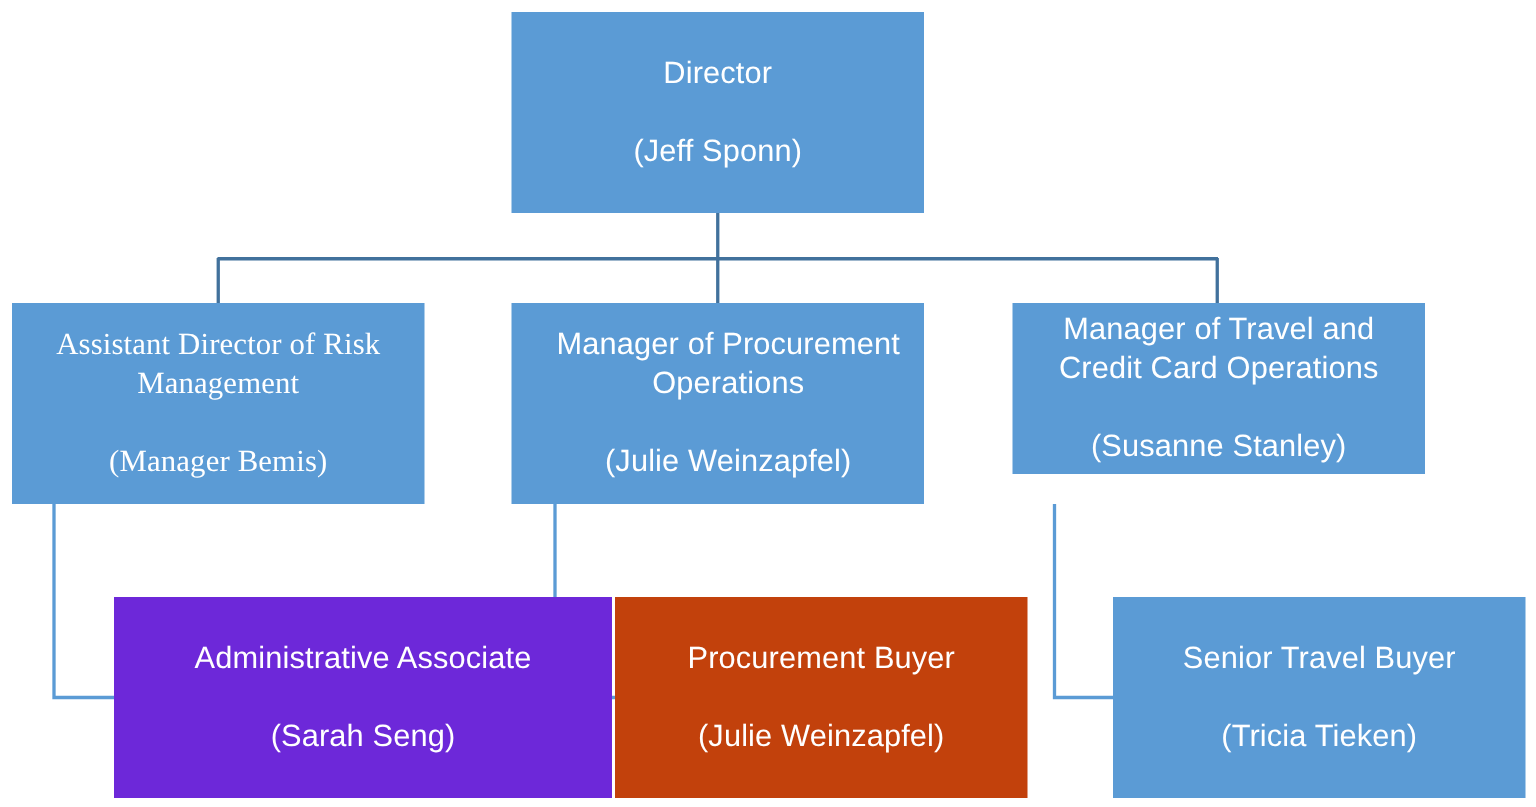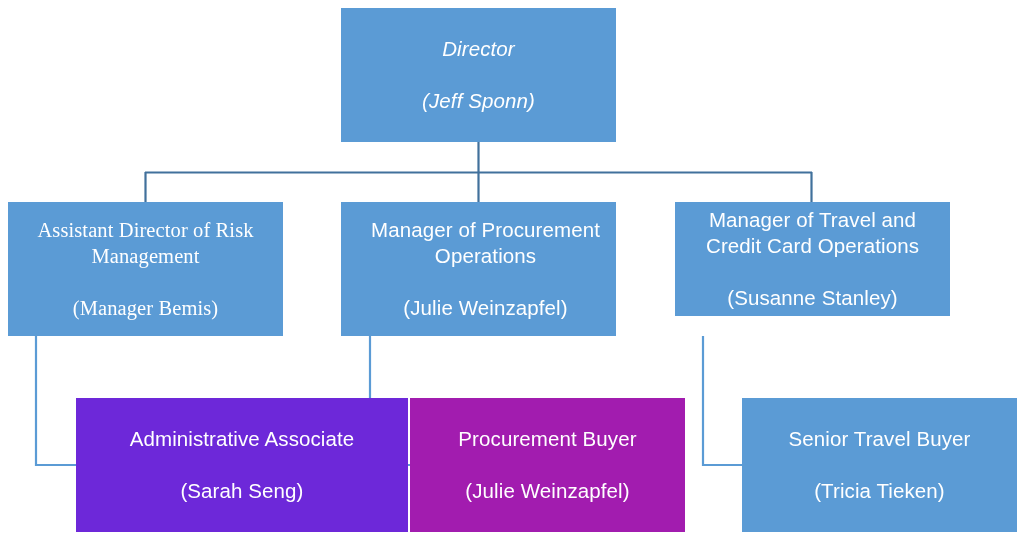--- a/index.html
+++ b/index.html
@@ -64,21 +64,21 @@
 
     <path d="M 811.5 172 L 811.5 202" stroke="#41719C" stroke-width="2.2" fill="none"></path>
 
     <path d="M 36 336 L 36 465 L 76 465" stroke="#5B9BD5" stroke-width="2.2" fill="none"></path>
 
     <path d="M 370 336 L 370 465 L 410 465" stroke="#5B9BD5" stroke-width="2.2" fill="none"></path>
 
     <path d="M 703 336 L 703 465 L 742 465" stroke="#5B9BD5" stroke-width="2.2" fill="none"></path>
   </svg>
 
-  <div class="node" id="node-director" style="left: 341px; top: 8px; width: 275px; height: 134px; background: rgb(91, 155, 213); font-style: italic;">
+  <div class="node" id="node-director" style="left: 341px; top: 8px; width: 275px; height: 134px; background: rgb(91, 155, 213);">
     <div class="node-title">Director</div>
     <div class="node-person">(Jeff Sponn)</div>
   </div>
 
   <div class="node" id="node-assistant-director-risk-management" style="left: 8px; top: 202px; width: 275px; height: 134px; background: rgb(91, 155, 213); font-family: Liberation Serif, serif;">
     <div class="node-title two-line">Assistant Director of Risk Management</div>
     <div class="node-person">(Manager Bemis)</div>
   </div>
 
   <div class="node" id="node-manager-procurement-operations" style="left: 341px; top: 202px; width: 275px; height: 134px; background: rgb(91, 155, 213); padding-left: 20px;">
@@ -89,21 +89,21 @@
   <div class="node" id="node-manager-travel-credit-card-operations" style="left: 675px; top: 202px; width: 275px; height: 114px; background: rgb(91, 155, 213);">
     <div class="node-title two-line">Manager of Travel and Credit Card Operations</div>
     <div class="node-person">(Susanne Stanley)</div>
   </div>
 
   <div class="node" id="node-administrative-associate" style="left: 76px; top: 398px; width: 332px; height: 134px; background: #6d28d9;">
     <div class="node-title">Administrative Associate</div>
     <div class="node-person">(Sarah Seng)</div>
   </div>
 
-  <div class="node" id="node-procurement-buyer" style="left: 410px; top: 398px; width: 275px; height: 134px; background: #a21caf;">
+  <div class="node" id="node-procurement-buyer" style="left: 410px; top: 398px; width: 275px; height: 134px; background: #c2410c;">
     <div class="node-title">Procurement Buyer</div>
     <div class="node-person">(Julie Weinzapfel)</div>
   </div>
 
   <div class="node" id="node-senior-travel-buyer" style="left: 742px; top: 398px; width: 275px; height: 134px; background: rgb(91, 155, 213);">
     <div class="node-title">Senior Travel Buyer</div>
     <div class="node-person">(Tricia Tieken)</div>
   </div>
 
 </div>

